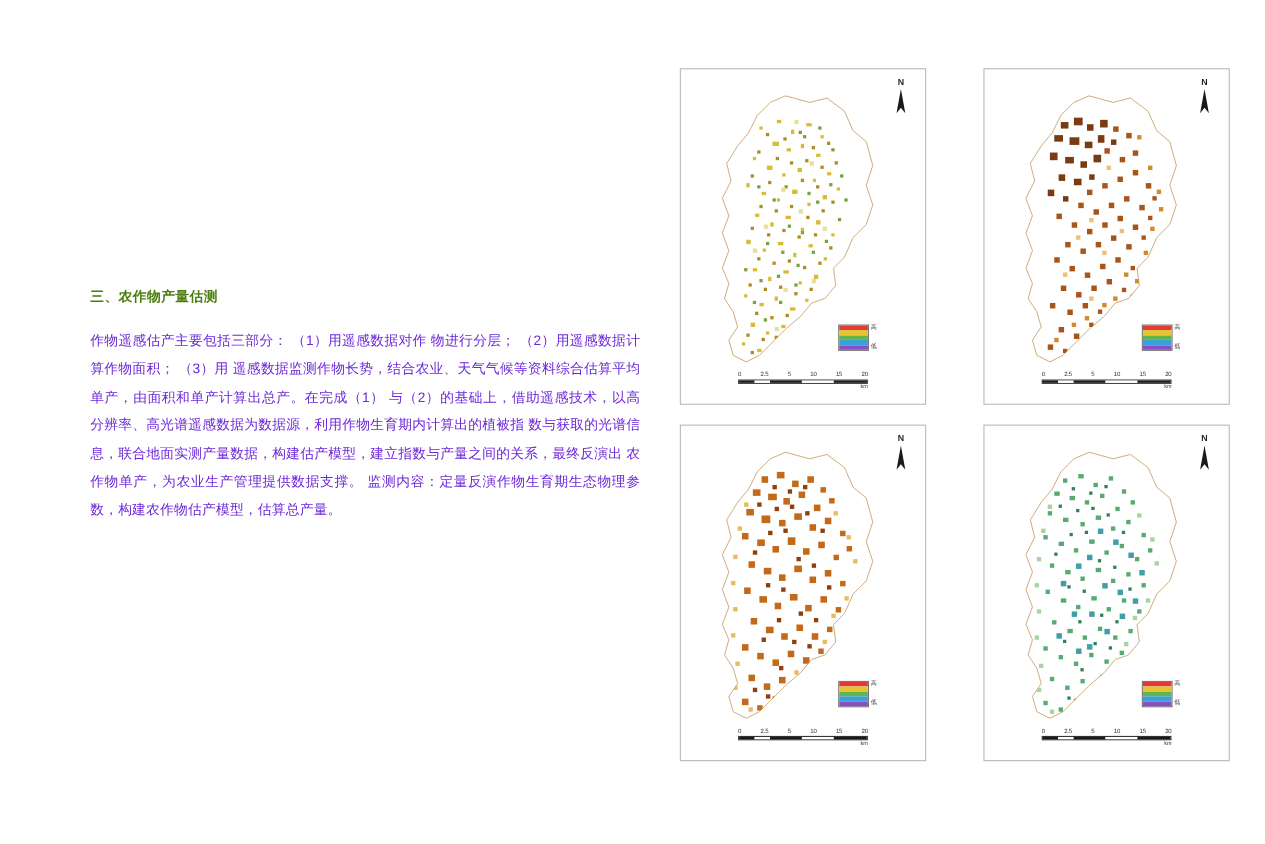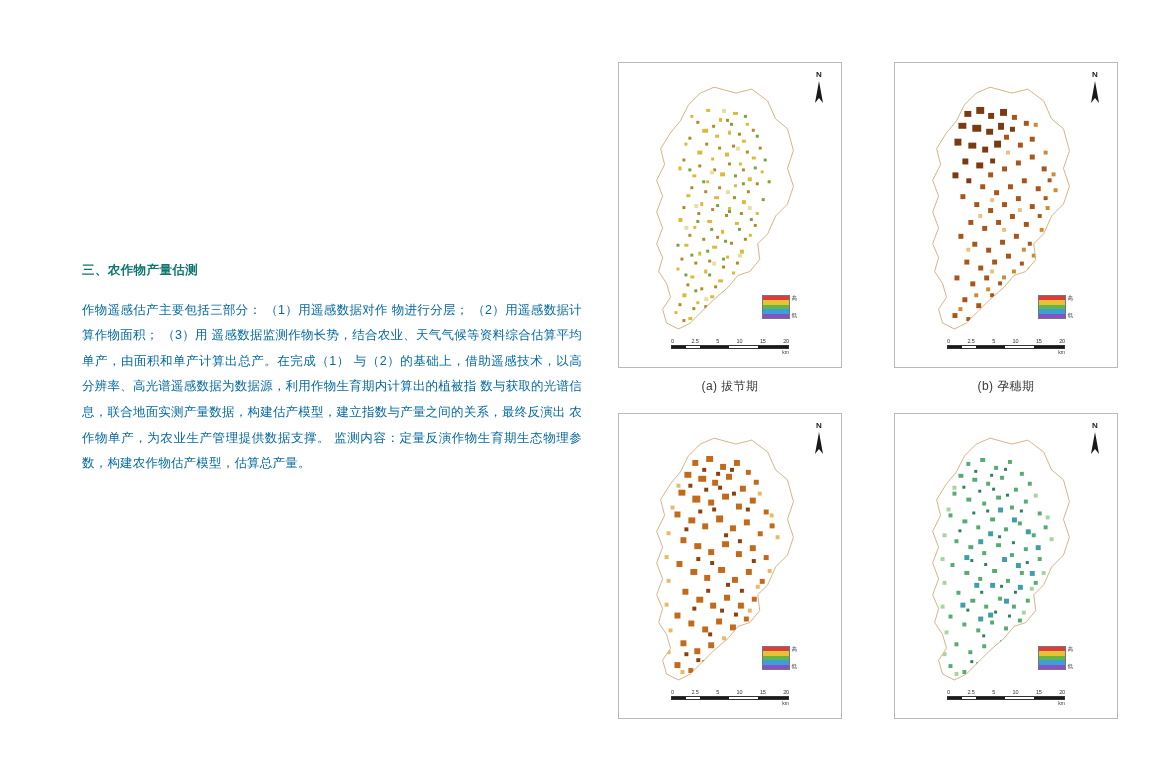--- a/index.html
+++ b/index.html
@@ -23,29 +23,29 @@
   
   .text-col {
     position: absolute;
     left: 82px;
     top: 262px;
     width: 500px;
   }
   .section-heading {
     font-size: 12.5px;
     font-weight: bold;
-    color: #0f766e;
+    color: #4d7c0f;
     letter-spacing: 0.4px;
     margin: 0 0 18px 0;
     line-height: 1.4;
   }
   .body-text {
     font-size: 12.5px;
     line-height: 2.05;
-    color: #0369a1;
+    color: #6d28d9;
     text-align: justify;
     margin: 0;
     letter-spacing: 0.2px;
   }
 
   
   .figure-grid {
     position: absolute;
     left: 618px;
     top: 62px;
@@ -355,21 +355,20 @@
             <div class="scale-blocks">
               <i style="width:12%;background:#1a1a1a"></i>
                 <i style="width:12%;background:#fff"></i>
               <i style="width:25%;background:#1a1a1a"></i>
                 <i style="width:25%;background:#fff"></i>
               <i style="width:26%;background:#1a1a1a"></i>
             </div>
             <div class="scale-unit">km</div>
           </div>
         </div>
-        <div class="fig-caption">(a) 拔节期</div>
       </div>
 
       <div class="fig-cell">
         <div class="map-frame">
           <div class="map-canvas">
             <svg class="map-svg" viewBox="0 0 224 306" preserveAspectRatio="xMidYMid meet">
               <defs>
                 <clipPath id="clipB">
                   <path d="M96 24 L118 30 L134 26 L150 38 L158 56 L170 66 L176 88 L170 106 L176 124 L170 142 L158 154 L150 172 L140 182 L142 198 L132 210 L120 214 L110 226 L96 238 L84 250 L72 262 L60 268 L48 262 L44 248 L52 236 L48 222 L40 210 L44 196 L38 182 L44 166 L38 150 L44 134 L38 118 L46 102 L42 86 L52 70 L62 58 L70 42 L82 30 Z"></path>
                 </clipPath>
@@ -513,21 +512,20 @@
             <div class="scale-blocks">
               <i style="width:12%;background:#1a1a1a"></i>
                 <i style="width:12%;background:#fff"></i>
               <i style="width:25%;background:#1a1a1a"></i>
                 <i style="width:25%;background:#fff"></i>
               <i style="width:26%;background:#1a1a1a"></i>
             </div>
             <div class="scale-unit">km</div>
           </div>
         </div>
-        <div class="fig-caption">(b) 孕穗期</div>
       </div>
     </div>
 
     <div class="fig-row">
 
       <div class="fig-cell">
         <div class="map-frame">
           <div class="map-canvas">
             <svg class="map-svg" viewBox="0 0 224 306" preserveAspectRatio="xMidYMid meet">
               <defs>

